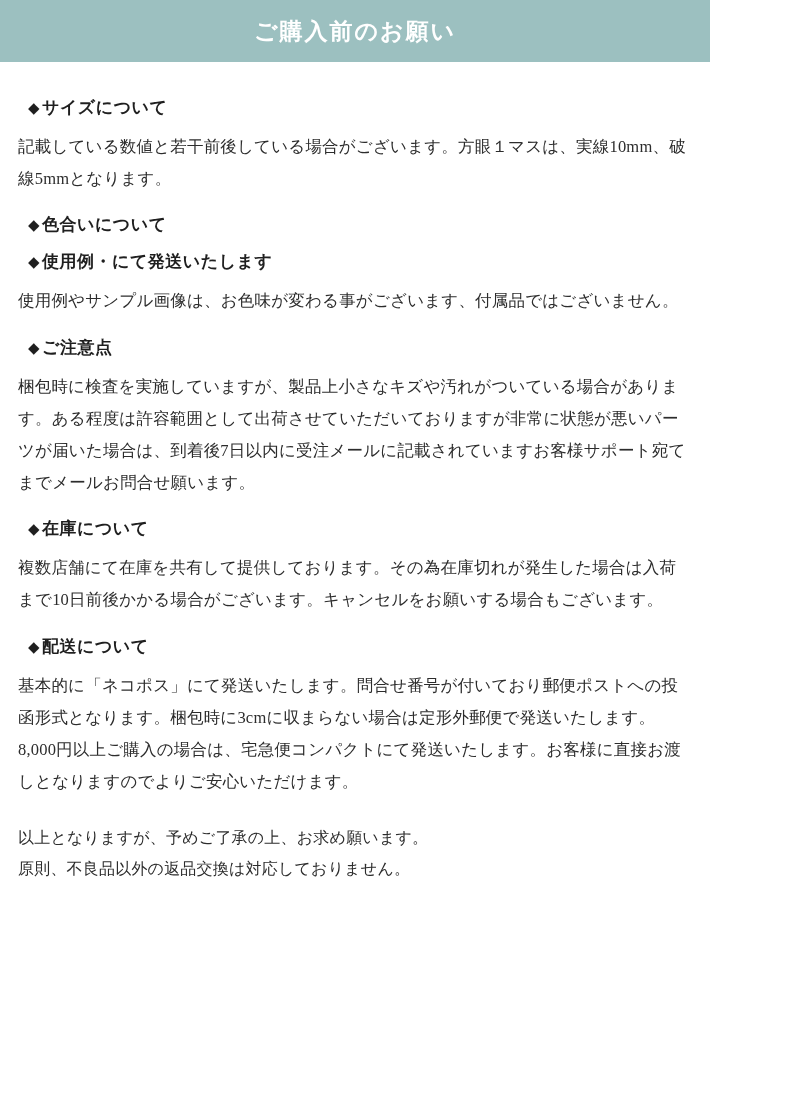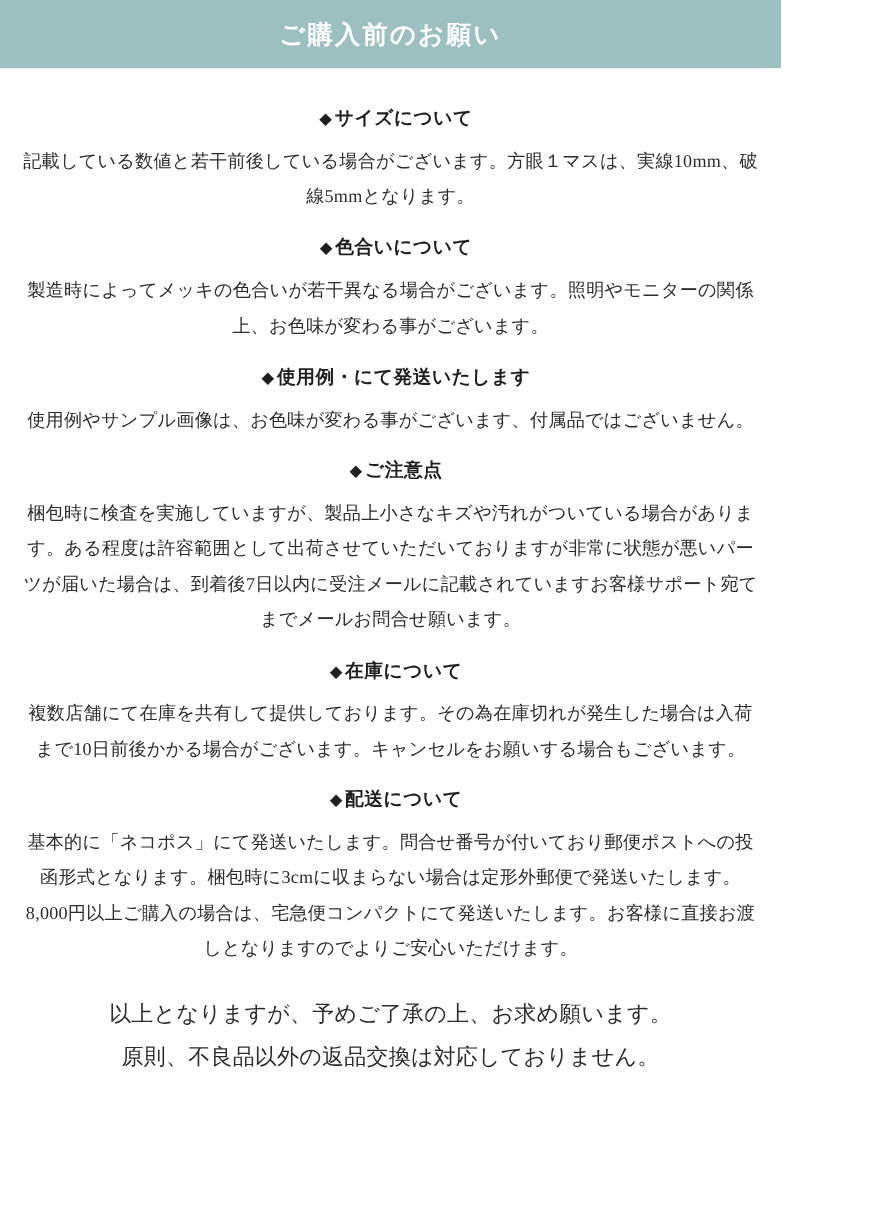--- a/index.html
+++ b/index.html
@@ -30,21 +30,20 @@
   }
   .header-title {
     font-size: 23px;
     font-weight: bold;
     color: #ffffff;
     letter-spacing: 2px;
   }
   .content {
     padding: 20px 18px 0 18px;
     box-sizing: border-box;
-    text-align: center;
   }
   .section {
     margin-bottom: 6px;
   }
   .section-heading {
     font-size: 17px;
     font-weight: bold;
     color: #1f1f1f;
     margin: 14px 0 12px 10px;
     letter-spacing: 0.5px;
@@ -59,21 +58,21 @@
     line-height: 1.95;
     color: #2c2c2c;
     margin: 0 0 18px 0;
     letter-spacing: 0.2px;
     font-family: Liberation Serif, serif;
   }
   .closing {
     margin-top: 24px;
   }
   .closing p {
-    font-size: 20px;
+    font-size: 16px;
     line-height: 1.95;
     color: #2c2c2c;
     margin: 0;
     letter-spacing: 0.2px;
   }
 </style>
 </head>
 <body>
 
 <div class="page">
@@ -88,21 +87,20 @@
       <div class="section-heading">
         <span class="diamond">◆</span><span>サイズについて</span>
       </div>
       <p class="body-text">記載している数値と若干前後している場合がございます。方眼１マスは、実線10mm、破線5mmとなります。</p>
     </div>
 
     <div class="section">
       <div class="section-heading">
         <span class="diamond">◆</span><span>色合いについて</span>
       </div>
-      <p class="body-text">製造時によってメッキの色合いが若干異なる場合がございます。照明やモニターの関係上、お色味が変わる事がございます。</p>
     </div>
 
     <div class="section">
       <div class="section-heading">
         <span class="diamond">◆</span><span>使用例・にて発送いたします</span>
       </div>
       <p class="body-text">使用例やサンプル画像は、お色味が変わる事がございます、付属品ではございません。</p>
     </div>
 
     <div class="section">

